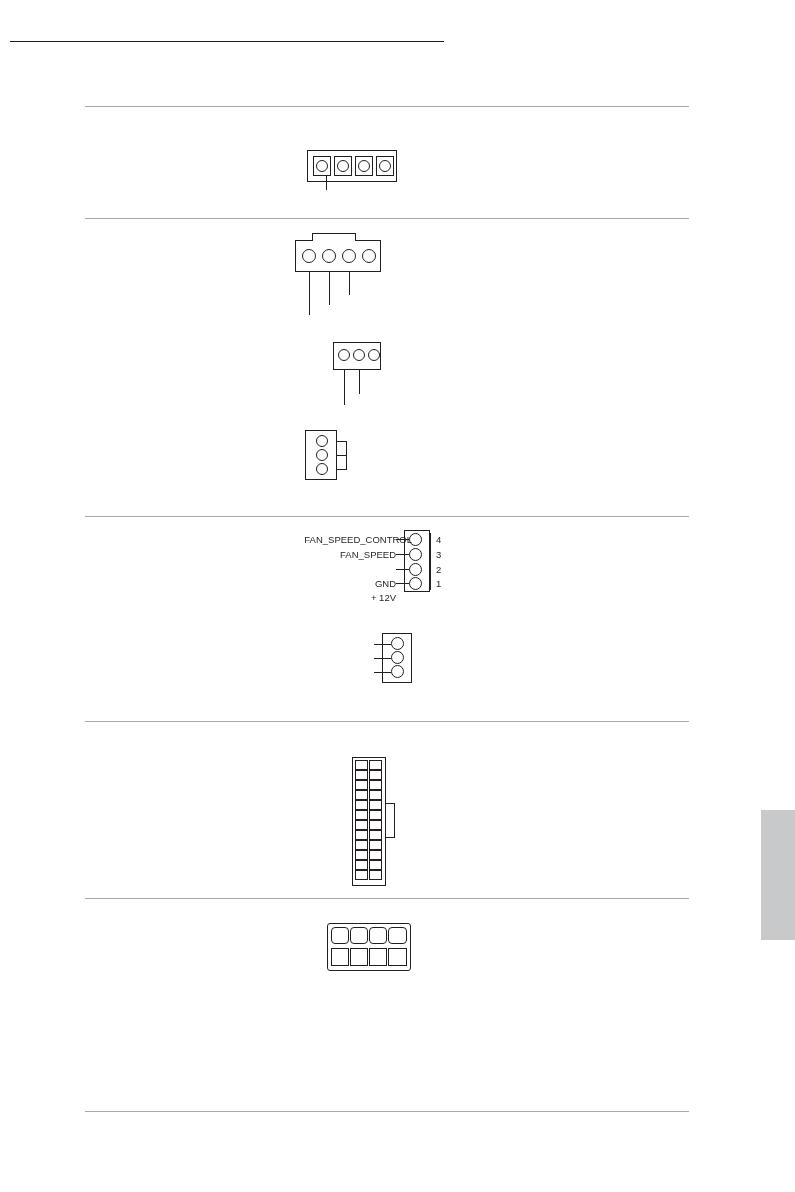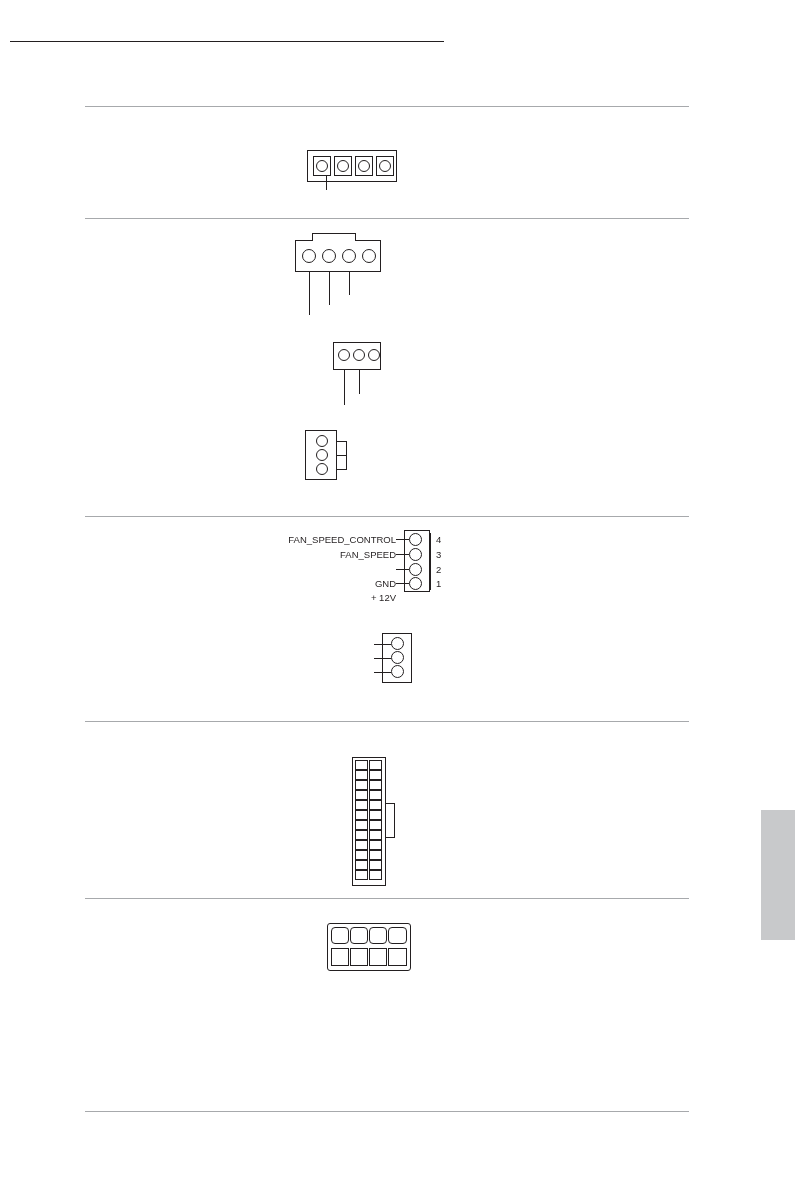--- a/index.html
+++ b/index.html
@@ -174,21 +174,21 @@
   <div class="pin-circle" style="left:409px; top:548px; width:13px; height:13px;"></div>
   <div class="pin-circle" style="left:409px; top:563px; width:13px; height:13px;"></div>
   <div class="pin-circle" style="left:409px; top:577px; width:13px; height:13px;"></div>
   <div class="lead lead-v" style="left:430px; top:533px; height:57px;"></div>
 
   <div class="lead lead-h" style="left:396px; top:539px; width:13px;"></div>
   <div class="lead lead-h" style="left:396px; top:554px; width:13px;"></div>
   <div class="lead lead-h" style="left:396px; top:569px; width:13px;"></div>
   <div class="lead lead-h" style="left:396px; top:583px; width:13px;"></div>
 
-  <div class="pin-label right" style="left:196px; top:534px; width:200px;">FAN_SPEED_CONTROL</div>
+  <div class="pin-label right" style="left:212px; top:534px; width:200px;">FAN_SPEED_CONTROL</div>
   <div class="pin-label right" style="left:196px; top:549px; width:200px;">FAN_SPEED</div>
   <div class="pin-label right" style="left:196px; top:592px; width:200px;">+ 12V</div>
   <div class="pin-label right" style="left:196px; top:578px; width:200px;">GND</div>
 
   <div class="pin-label" style="left:436px; top:534px;">4</div>
   <div class="pin-label" style="left:436px; top:549px;">3</div>
   <div class="pin-label" style="left:436px; top:564px;">2</div>
   <div class="pin-label" style="left:436px; top:578px;">1</div>
 </div>
 

